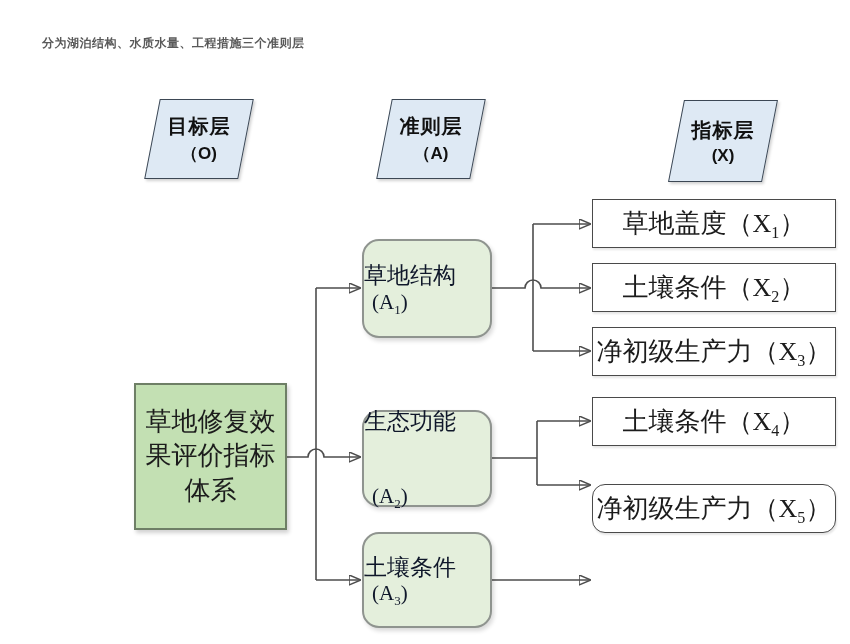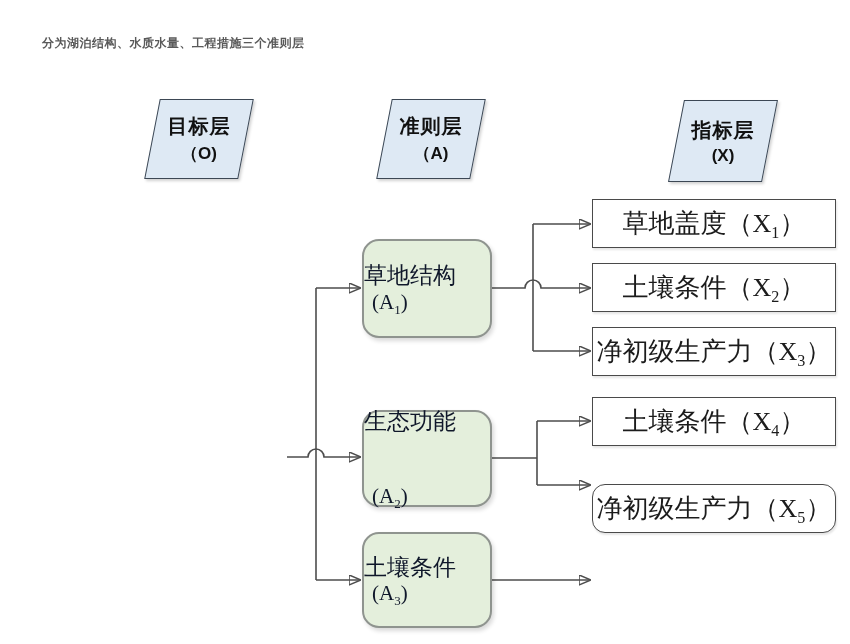--- a/index.html
+++ b/index.html
@@ -130,20 +130,23 @@
       <span class="lyr-code">（A)</span>
     </div>
   </div>
   <div class="pgram" id="pg-indicator">
     <div class="inner">
       <span class="lyr-label">指标层</span>
       <span class="lyr-code">(X)</span>
     </div>
   </div>
 
+  <div class="goal-box">
+    <div class="txt">草地修复效果评价指标体系</div>
+  </div>
 
   <div class="crit-box" id="crit-a1">
     <span class="l1">草地结构</span>
     <span class="l2"><span>(A</span><sub>1</sub><span>)</span></span>
   </div>
   <div class="crit-box" id="crit-a2">
     <span class="l1">生态功能</span>
     <span class="l2"><span>(A</span><sub>2</sub><span>)</span></span>
   </div>
   <div class="crit-box" id="crit-a3">

